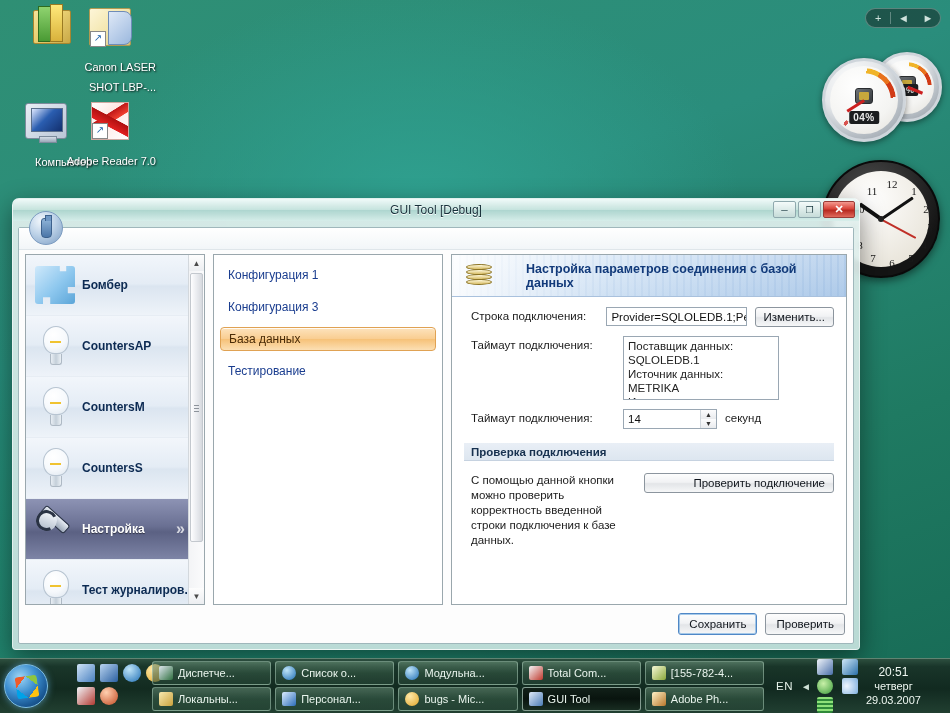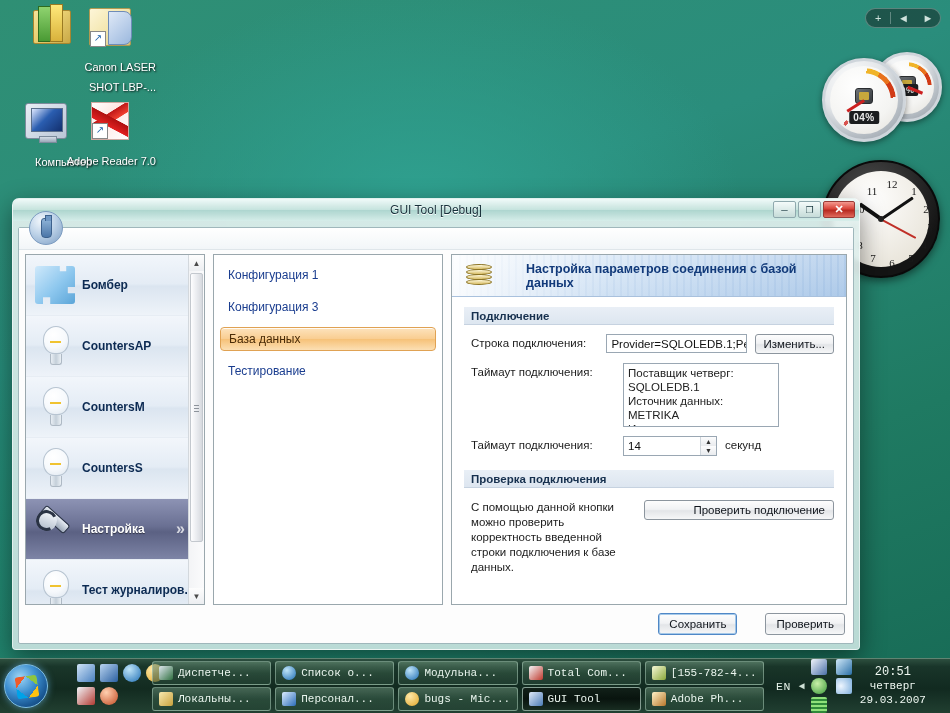--- a/index.html
+++ b/index.html
@@ -334,21 +334,21 @@
   .row .lab { font-size:11.5px; color:#1b1b1b; width:152px; padding-top:3px; }
   .tbox {
     border:1px solid #9aa7b3; background:#fff; font-size:11.5px; color:#111;
     padding:2px 4px; line-height:14px; overflow:hidden; white-space:nowrap;
   }
   #conn-string-input { width:156px; height:19px; }
   #conn-desc-box { width:156px; height:64px; white-space:normal; color:#222; }
   .btn {
     border:1px solid #8c959e; border-radius:3px; font-size:11.5px; color:#10151c;
     background: linear-gradient(180deg,#fdfdfd 0%,#f1f2f4 46%,#e3e5e8 54%,#f6f7f8 100%);
-    padding:3px 8px; white-space:nowrap; cursor:default;margin-left:20px;
+    padding:3px 8px; white-space:nowrap; cursor:default;
   }
   .btn.def {
     border-color:#4f87c6; box-shadow: inset 0 0 0 1px rgba(120,175,225,.65);
   }
   .spin {
     display:flex; align-items:stretch; border:1px solid #9aa7b3; background:#fff; width:94px; height:20px;
   }
   .spin .sv { flex:1; font-size:11.5px; padding:2px 4px; color:#111; line-height:15px; }
   .spin .arrows { width:16px; display:flex; flex-direction:column; border-left:1px solid #cfd5db; }
   .spin .arrows div {
@@ -360,21 +360,21 @@
   .footer-btns {
     position:absolute; right:8px; bottom:8px; display:flex; gap:8px;
   }
   .footer-btns .btn { min-width:64px; text-align:center; padding:4px 10px; }
 
   
   .taskbar {
     position:absolute; left:0; bottom:0; width:950px; height:55px;
     background: linear-gradient(180deg, rgba(46,78,62,.97) 0%, rgba(26,52,40,.97) 14%, rgba(18,40,30,.97) 55%, rgba(34,62,48,.97) 100%);
     border-top:1px solid rgba(160,200,180,.5);
-    display:flex; align-items:center;font-family:Liberation Mono, monospace;
+    display:flex; align-items:center;
   }
   .orb {
     width:44px; height:44px; margin-left:4px; border-radius:50%; flex:0 0 44px;
     background: radial-gradient(circle at 35% 30%, #9fd6f5 0%, #3d8fd0 40%, #1b5a96 70%, #0c3460 100%);
     border:1px solid #7fc0e8; box-shadow:0 0 7px rgba(120,200,255,.55);
     position:relative;
   }
   .orb:after {
     content:''; position:absolute; left:11px; top:11px; width:22px; height:22px;
     background:
@@ -595,32 +595,31 @@
           <div class="db-icon">
             <div class="cyl" style="top:1px;"></div>
             <div class="cyl" style="top:6px;"></div>
             <div class="cyl" style="top:11px;"></div>
             <div class="cyl" style="top:16px;"></div>
           </div>
           <div class="ttl">Настройка параметров соединения с базой данных</div>
         </div>
 
         <div class="group">
-          <div class="group-hdr">Подключение</div>
 
           <div class="row">
             <div class="lab">Строка подключения:</div>
             <div class="tbox" id="conn-string-input">Provider=SQLOLEDB.1;Persist S</div>
             <div class="btn" style="margin-left:8px;">Изменить...</div>
           </div>
 
           <div class="row">
             <div class="lab">Таймаут подключения:</div>
             <div class="tbox" id="conn-desc-box">
-              <div>Поставщик четверг:</div>
+              <div>Поставщик данных:</div>
               <div>SQLOLEDB.1</div>
               <div>Источник данных: METRIKA</div>
               <div>Имя пользователя: sa</div>
             </div>
           </div>
 
           <div class="row">
             <div class="lab">Таймаут подключения:</div>
             <div class="spin">
               <div class="sv">14</div>

